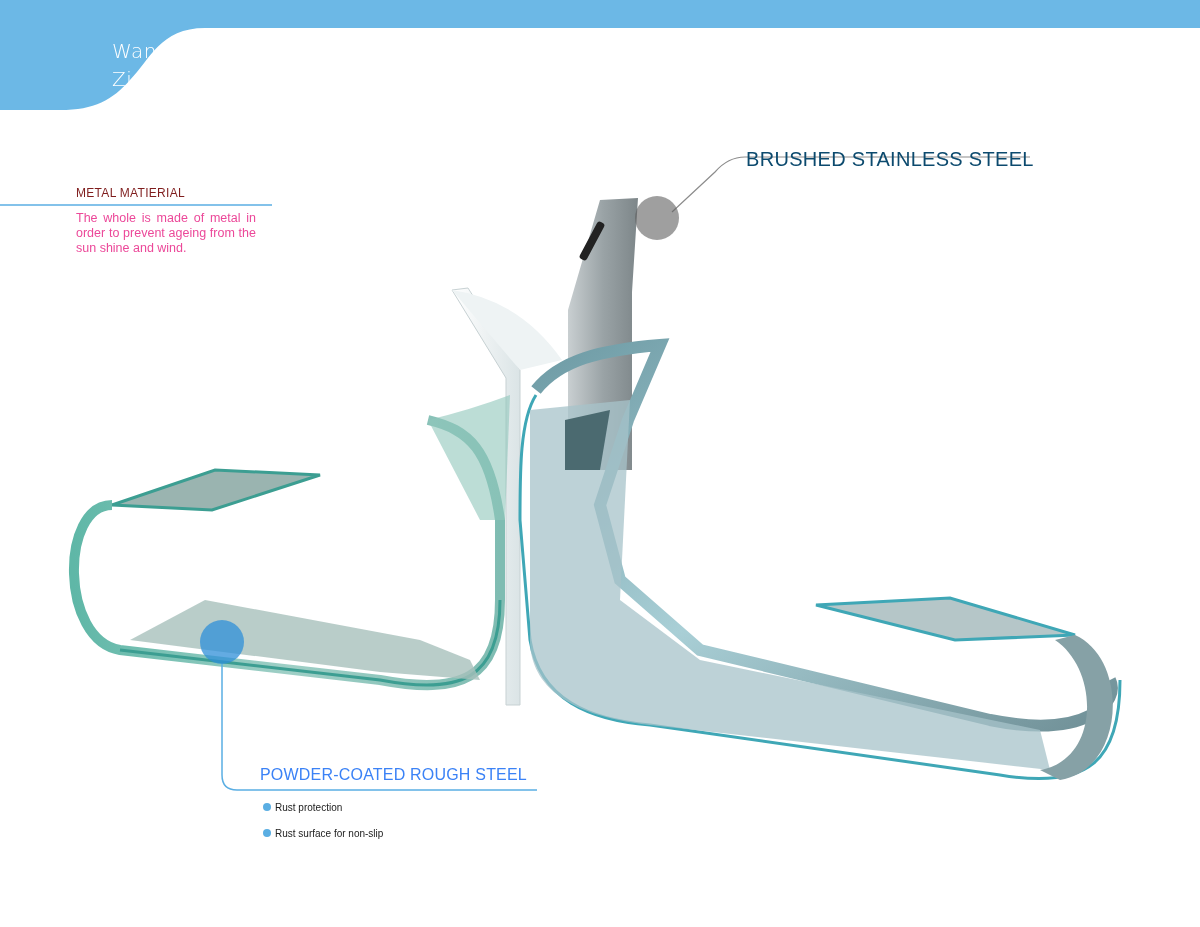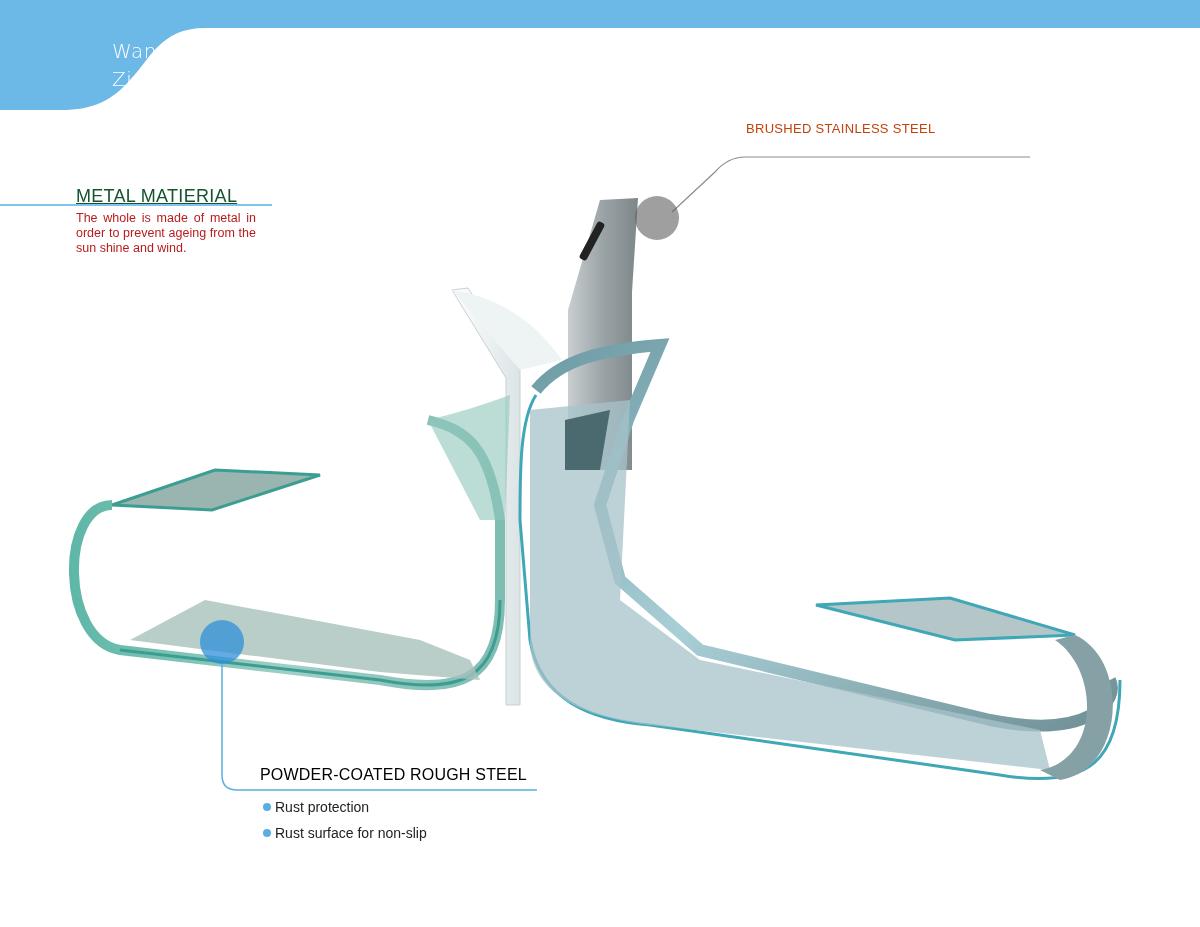--- a/index.html
+++ b/index.html
@@ -7,27 +7,27 @@
       width: 1200px; height: 927px; position: relative; overflow: hidden;
       background: #ffffff;
       font-family: "Liberation Sans", "DejaVu Sans", sans-serif;
     }
     .header-band { position: absolute; left: 0; top: 0; width: 1200px; height: 115px; }
     .author { position: absolute; left: 112px; top: 37px; color: #ffffff; font-family: "DejaVu Sans", sans-serif;
       font-size: 20px; line-height: 28px; letter-spacing: 0.5px; font-weight: 300; }
     .author span { display: block; }
     .stage { position: absolute; left: 0; top: 0; width: 1200px; height: 927px; }
     .label { position: absolute; white-space: nowrap; }
-    .metal-title { left: 76px; top: 186px; color: #14532d; font-size: 18px; letter-spacing: 0.3px; text-decoration: underline; }
-    .metal-body { left: 76px; top: 211px; width: 180px; color: #b91c1c; font-size: 12.5px; line-height: 15px;
+    .metal-title { left: 76px; top: 186px; color: #7f1d1d; font-size: 12px; letter-spacing: 0.3px; }
+    .metal-body { left: 76px; top: 211px; width: 180px; color: #ec4899; font-size: 12.5px; line-height: 15px;
       text-align: justify; white-space: normal; }
-    .brushed-title { left: 746px; top: 121px; color: #c2410c; font-size: 13px; letter-spacing: 0.3px; }
-    .powder-title { left: 260px; top: 766px; color: #000000; font-size: 16px; letter-spacing: 0.2px; }
+    .brushed-title { left: 746px; top: 148px; color: #0c4a6e; font-size: 20px; letter-spacing: 0.3px; }
+    .powder-title { left: 260px; top: 766px; color: #3b82f6; font-size: 16px; letter-spacing: 0.2px; }
     .bullets { position: absolute; left: 263px; top: 794px; list-style: none; margin: 0; padding: 0; }
-    .bullets li { display: flex; align-items: center; height: 26px; font-size: 14px; color: #222; }
+    .bullets li { display: flex; align-items: center; height: 26px; font-size: 10px; color: #222; }
     .bullets .dot { width: 8px; height: 8px; border-radius: 50%; background: #5aaee3; margin-right: 4px; display: inline-block; }
   </style>
 </head>
 <body>
 
 <svg class="header-band" viewBox="0 0 1200 115" width="1200" height="115">
   <path d="M0,0 H1200 V28 H205 C160,28 150,60 130,80 C112,100 95,110 60,110 H0 Z" fill="#6cb8e6"></path>
 </svg>
 <div class="author">
   <span>Wang</span>

